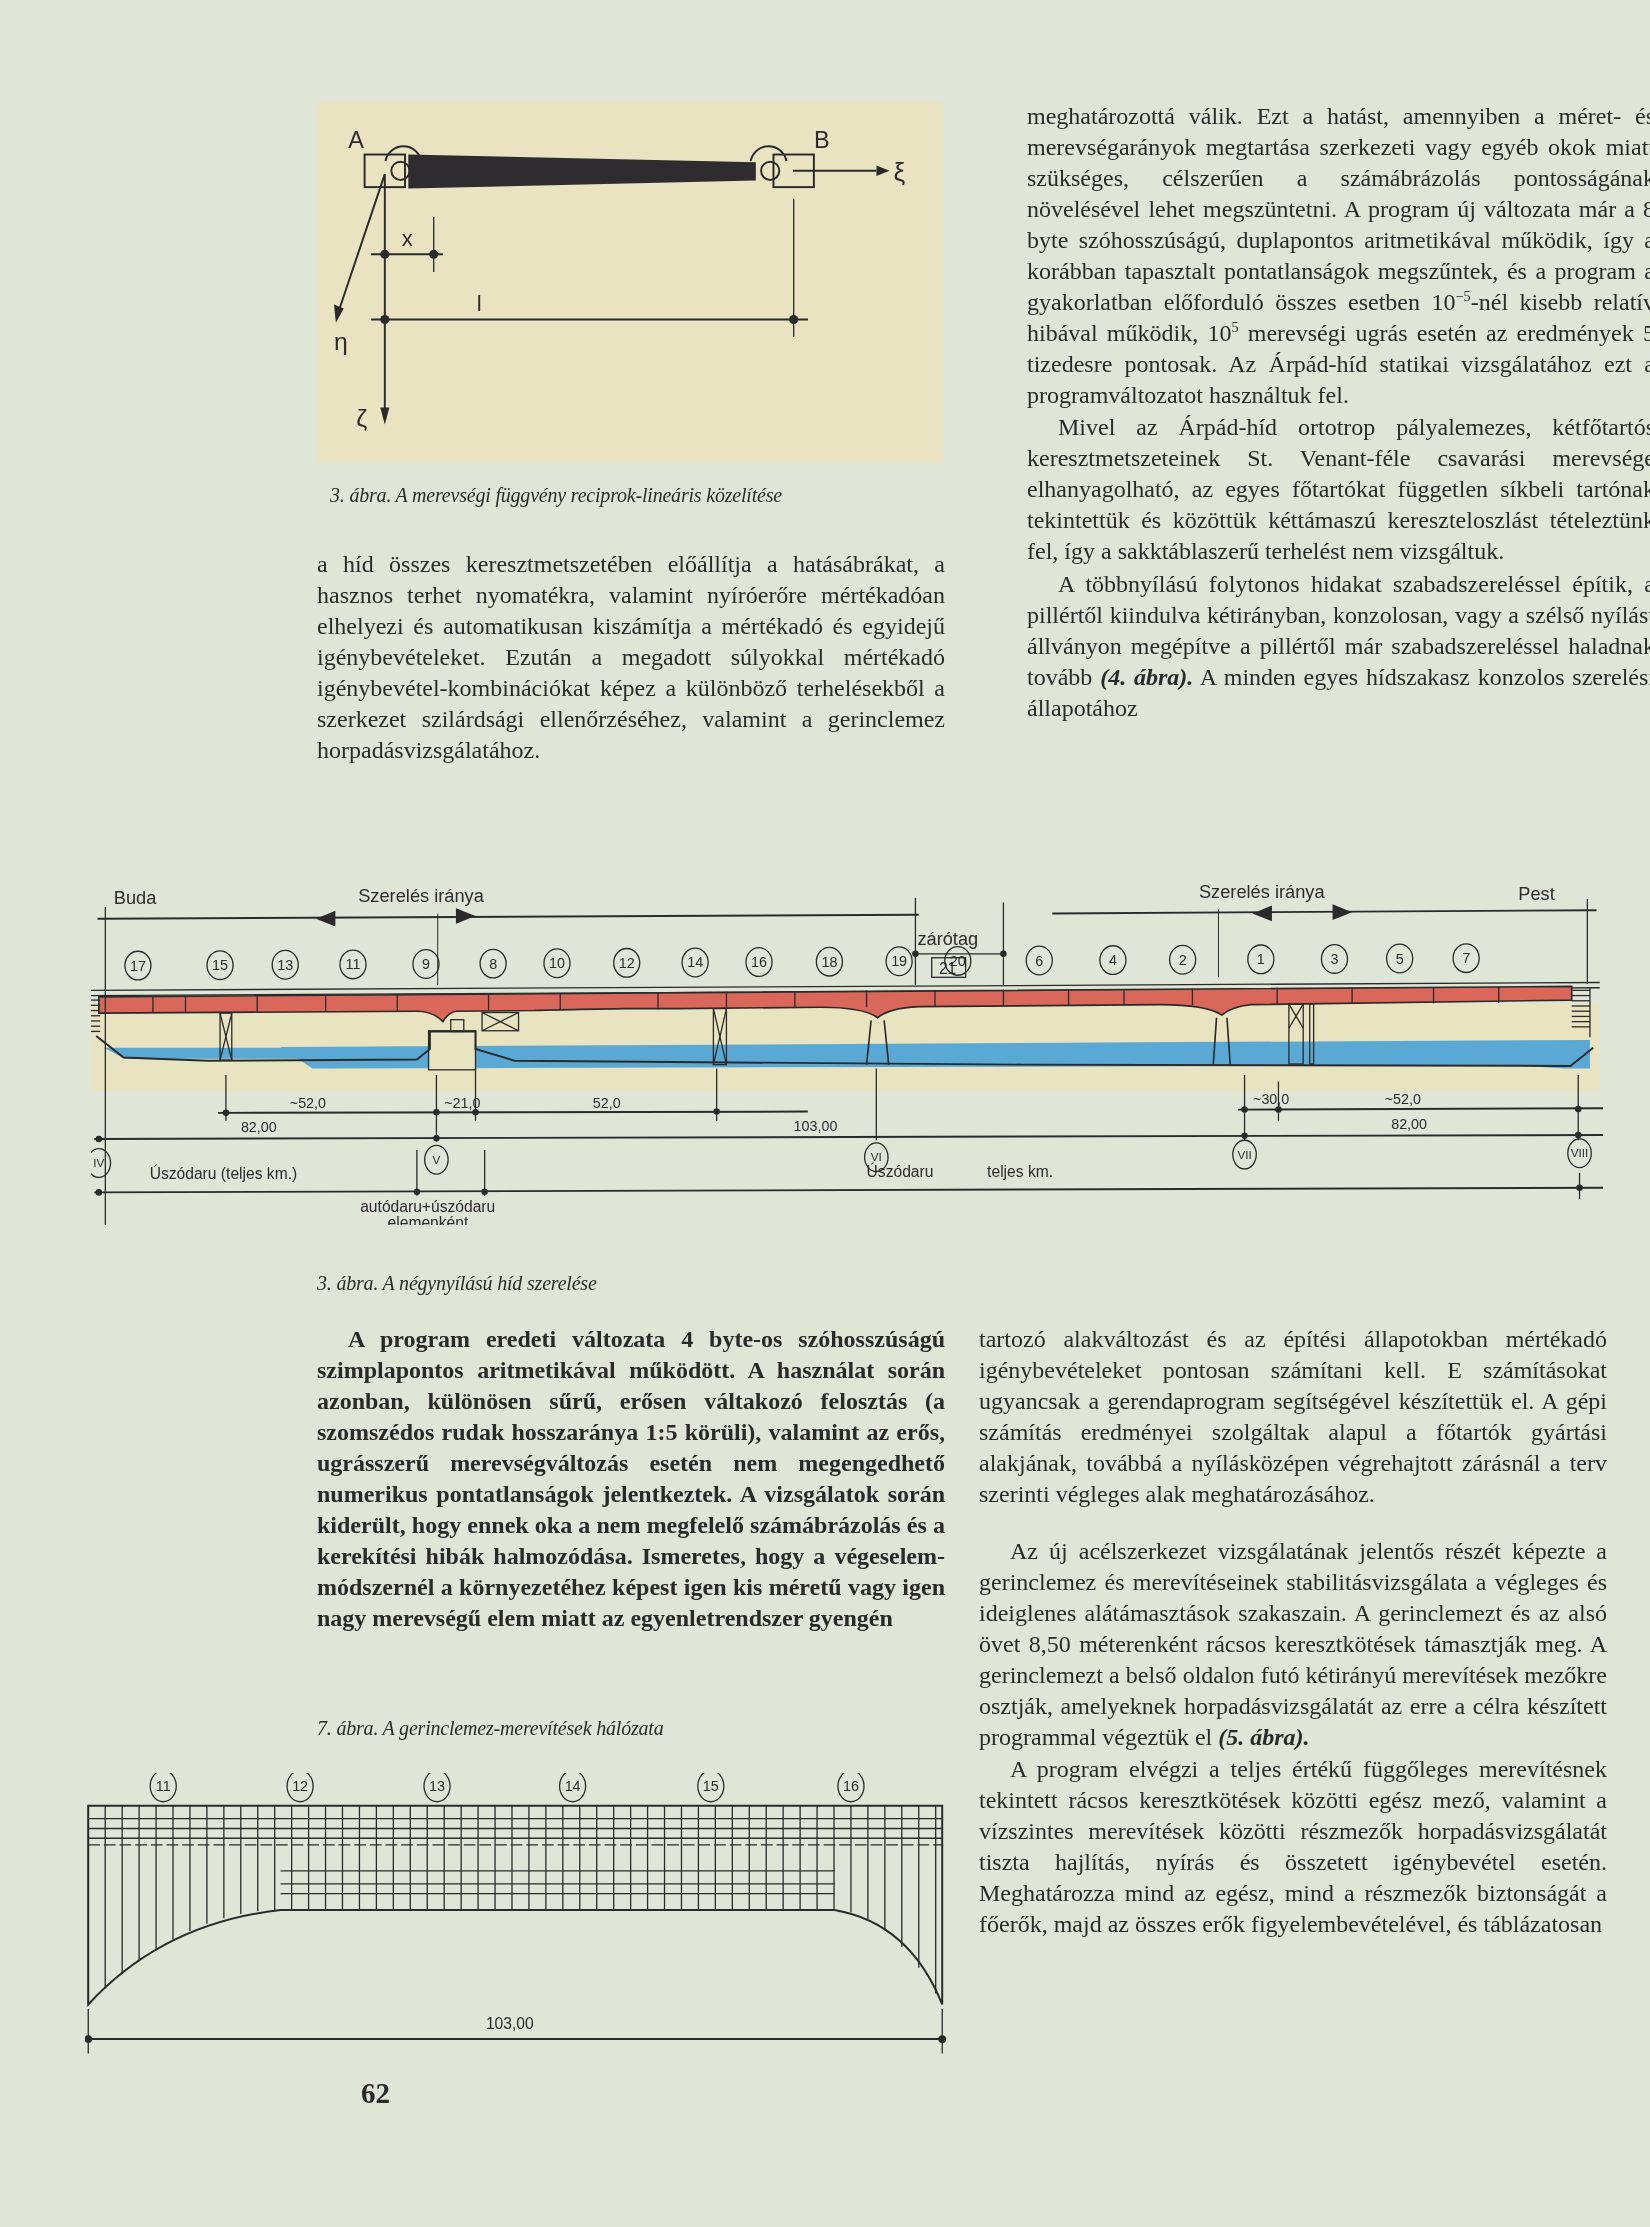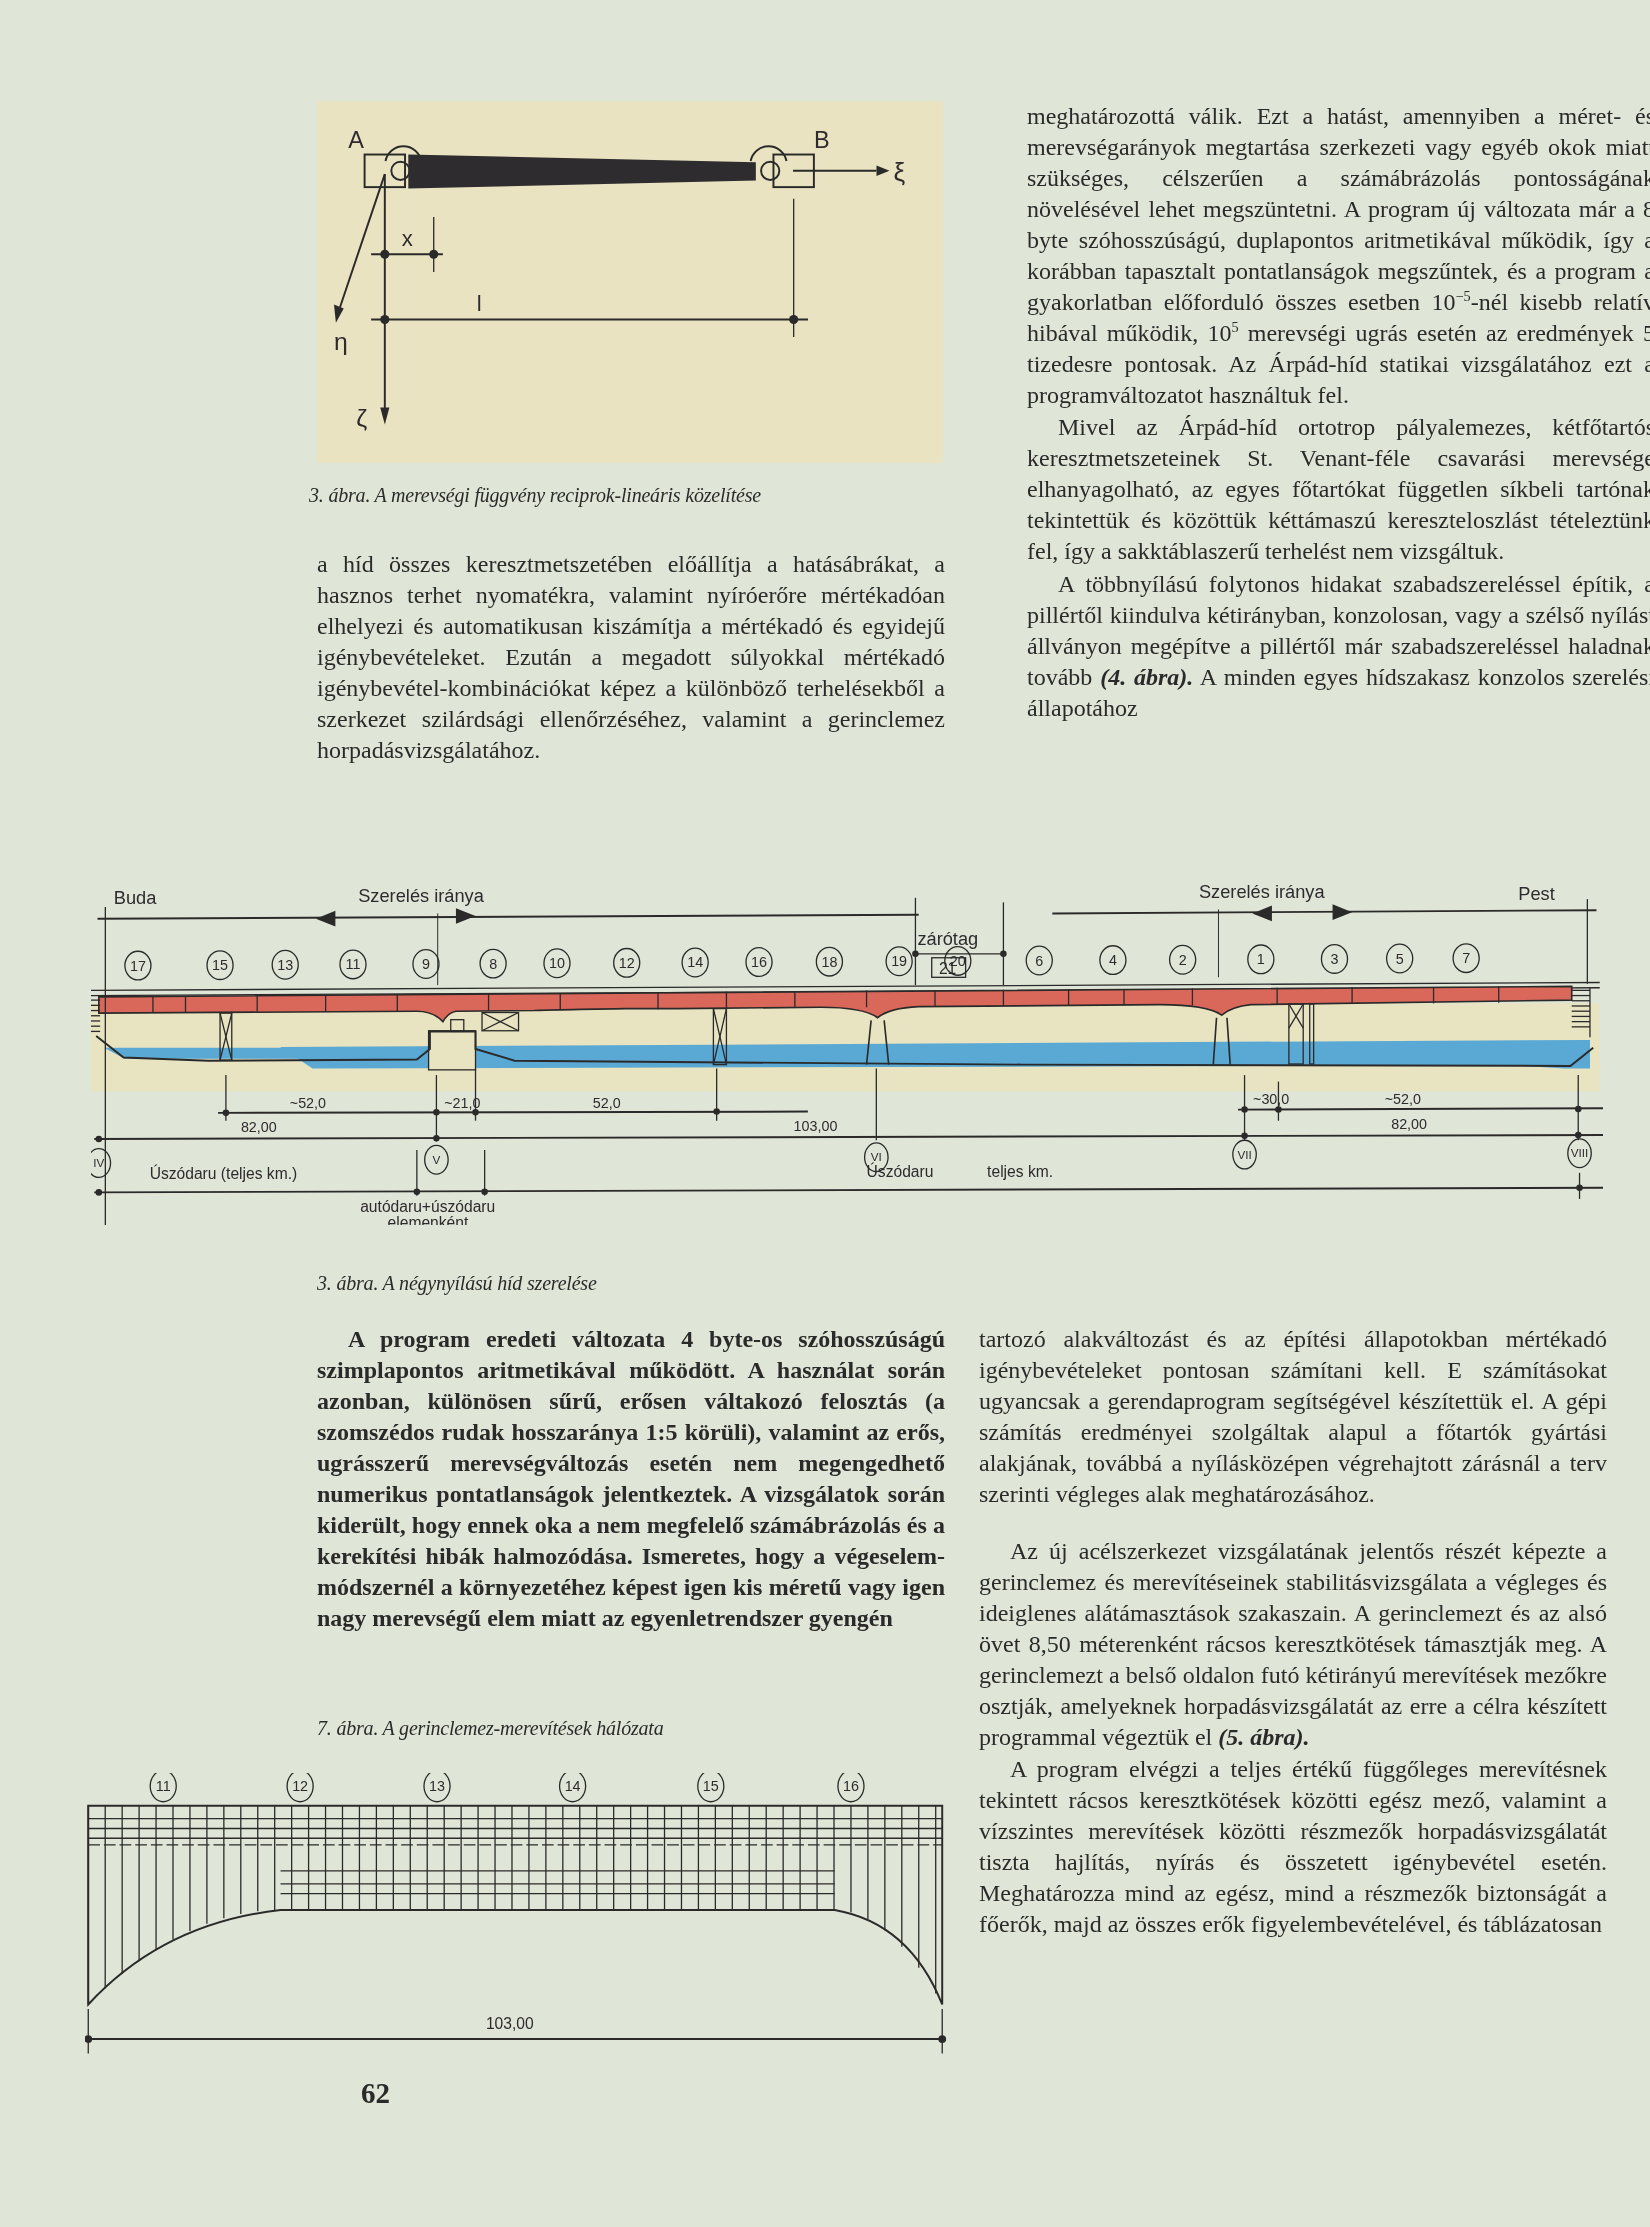--- a/index.html
+++ b/index.html
@@ -53,21 +53,21 @@
   <circle cx="104" cy="335" r="7" fill="#2b2a2a"></circle>
   <circle cx="731" cy="335" r="7" fill="#2b2a2a"></circle>
   <text x="48" y="72" font-size="36">A</text>
   <text x="762" y="72" font-size="36">B</text>
   <text x="884" y="122" font-size="40">ξ</text>
   <text x="26" y="382" font-size="38">η</text>
   <text x="60" y="500" font-size="38">ζ</text>
   <text x="130" y="222" font-size="34">x</text>
   <text x="245" y="322" font-size="34">l</text>
 </svg>
-<div class="caption" style="left:309px;top:484px;">3. ábra. A merevségi függvény reciprok-lineáris közelítése</div>
+<div class="caption" style="left:330px;top:484px;">3. ábra. A merevségi függvény reciprok-lineáris közelítése</div>
 
 <div class="col" style="left:317px;top:549px;width:628px;">
   <p>a híd összes keresztmetszetében előállítja a hatásábrákat, a hasznos terhet nyomatékra, valamint nyíróerőre mértékadóan elhelyezi és automatikusan kiszámítja a mértékadó és egyidejű igénybevételeket. Ezután a megadott súlyokkal mértékadó igénybevétel-kombinációkat képez a különböző terhelésekből a szerkezet szilárdsági ellenőrzéséhez, valamint a gerinclemez horpadásvizsgálatához.</p>
 </div>
 
 <div class="col" style="left:1027px;top:101px;width:628px;">
   <p><span>meghatározottá válik. Ezt a hatást, amennyiben a méret- és merevségarányok megtartása szerkezeti vagy egyéb okok miatt szükséges, célszerűen a számábrázolás pontosságának növelésével lehet megszüntetni. A program új változata már a 8 byte szóhosszúságú, duplapontos aritmetikával működik, így a korábban tapasztalt pontatlanságok megszűntek, és a program a gyakorlatban előforduló összes esetben 10</span><sup>−5</sup><span>-nél kisebb relatív hibával működik, 10</span><sup>5</sup><span> merevségi ugrás esetén az eredmények 5 tizedesre pontosak. Az Árpád-híd statikai vizsgálatához ezt a programváltozatot használtuk fel.</span></p>
   <p class="ind" style="margin-top:1.3px;">Mivel az Árpád-híd ortotrop pályalemezes, kétfőtartós keresztmetszeteinek St. Venant-féle csavarási merevsége elhanyagolható, az egyes főtartókat független síkbeli tartónak tekintettük és közöttük kéttámaszú kereszteloszlást tételeztünk fel, így a sakktáblaszerű terhelést nem vizsgáltuk.</p>
   <p class="ind" style="margin-top:1.3px;"><span>A többnyílású folytonos hidakat szabadszereléssel építik, a pillértől kiindulva kétirányban, konzolosan, vagy a szélső nyílást állványon megépítve a pillértől már szabadszereléssel haladnak tovább </span><span class="it">(4. ábra).</span><span> A minden egyes hídszakasz konzolos szerelési állapotához</span></p>
 </div>

